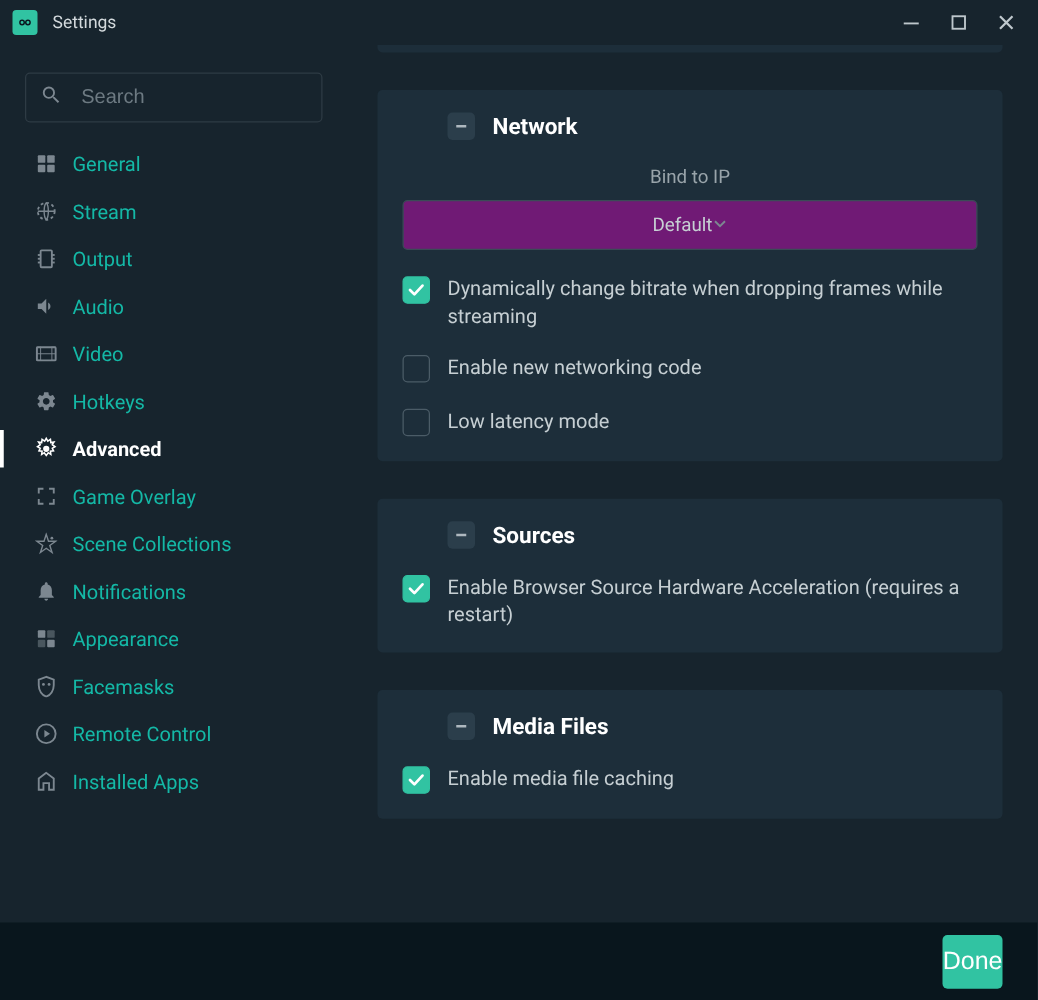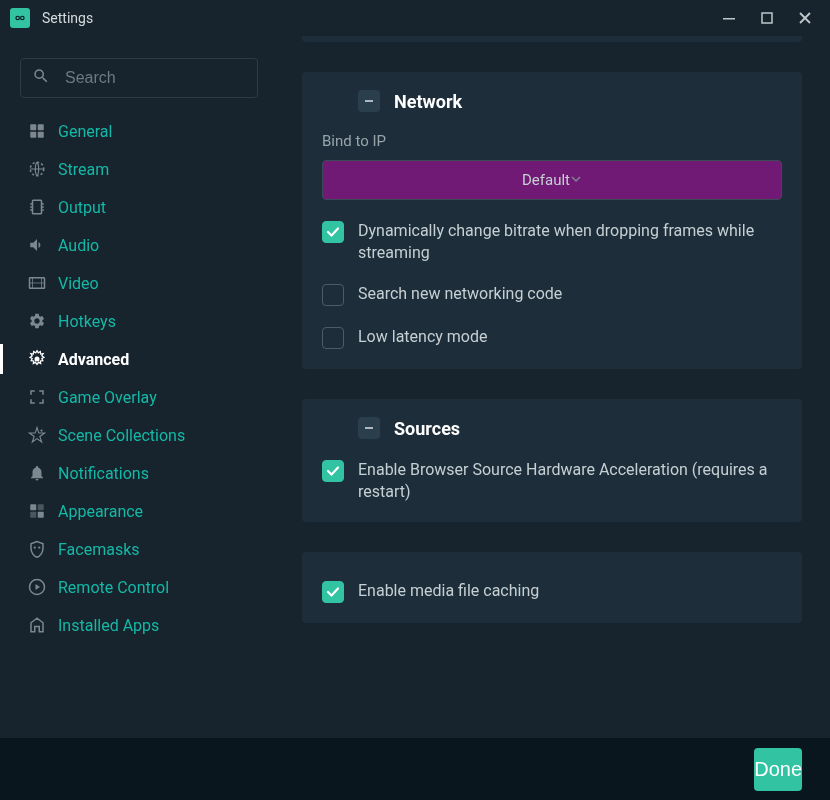--- a/index.html
+++ b/index.html
@@ -124,20 +124,21 @@
   }
   .panel-title {
     color: #fff;
     font-size: 18px;
     font-weight: 700;
   }
   .field-label {
     color: #99a4aa;
     font-size: 15px;
     margin-bottom: 10px;
+    text-align: center;
   }
   .select {
     width: 100%;
     height: 40px;
     background: #701a75;
     border: 1px solid #3a4b56;
     border-radius: 4px;
     padding: 0 14px;
     display: flex; align-items: center; justify-content: center;
     color: #c6cfd3;
@@ -396,21 +397,21 @@
           <svg viewBox="0 0 14 14">
               <path d="M2 7 L5.5 10.5 L12 3.5" stroke="currentColor" stroke-width="2.2" fill="none" stroke-linecap="round" stroke-linejoin="round"></path>
             </svg>
         </div>
         <div class="check-label">Dynamically change bitrate when dropping frames while streaming</div>
       </div>
       <div class="check-row">
         <div class="checkbox">
           
         </div>
-        <div class="check-label">Search new networking code</div>
+        <div class="check-label">Enable new networking code</div>
       </div>
       <div class="check-row">
         <div class="checkbox">
           
         </div>
         <div class="check-label">Low latency mode</div>
       </div>
     </div>
 
     <div class="panel">
@@ -426,20 +427,28 @@
         <div class="checkbox checked">
           <svg viewBox="0 0 14 14">
               <path d="M2 7 L5.5 10.5 L12 3.5" stroke="currentColor" stroke-width="2.2" fill="none" stroke-linecap="round" stroke-linejoin="round"></path>
             </svg>
         </div>
         <div class="check-label">Enable Browser Source Hardware Acceleration (requires a restart)</div>
       </div>
     </div>
 
     <div class="panel">
+      <div class="panel-head">
+        <div class="collapse-btn">
+          <svg width="12" height="12" viewBox="0 0 12 12">
+              <rect x="2" y="5" width="8" height="2" fill="currentColor"></rect>
+            </svg>
+        </div>
+        <div class="panel-title">Media Files</div>
+      </div>
       <div class="check-row" style="margin-top:10px">
         <div class="checkbox checked">
           <svg viewBox="0 0 14 14">
               <path d="M2 7 L5.5 10.5 L12 3.5" stroke="currentColor" stroke-width="2.2" fill="none" stroke-linecap="round" stroke-linejoin="round"></path>
             </svg>
         </div>
         <div class="check-label">Enable media file caching</div>
       </div>
     </div>
   </div>

